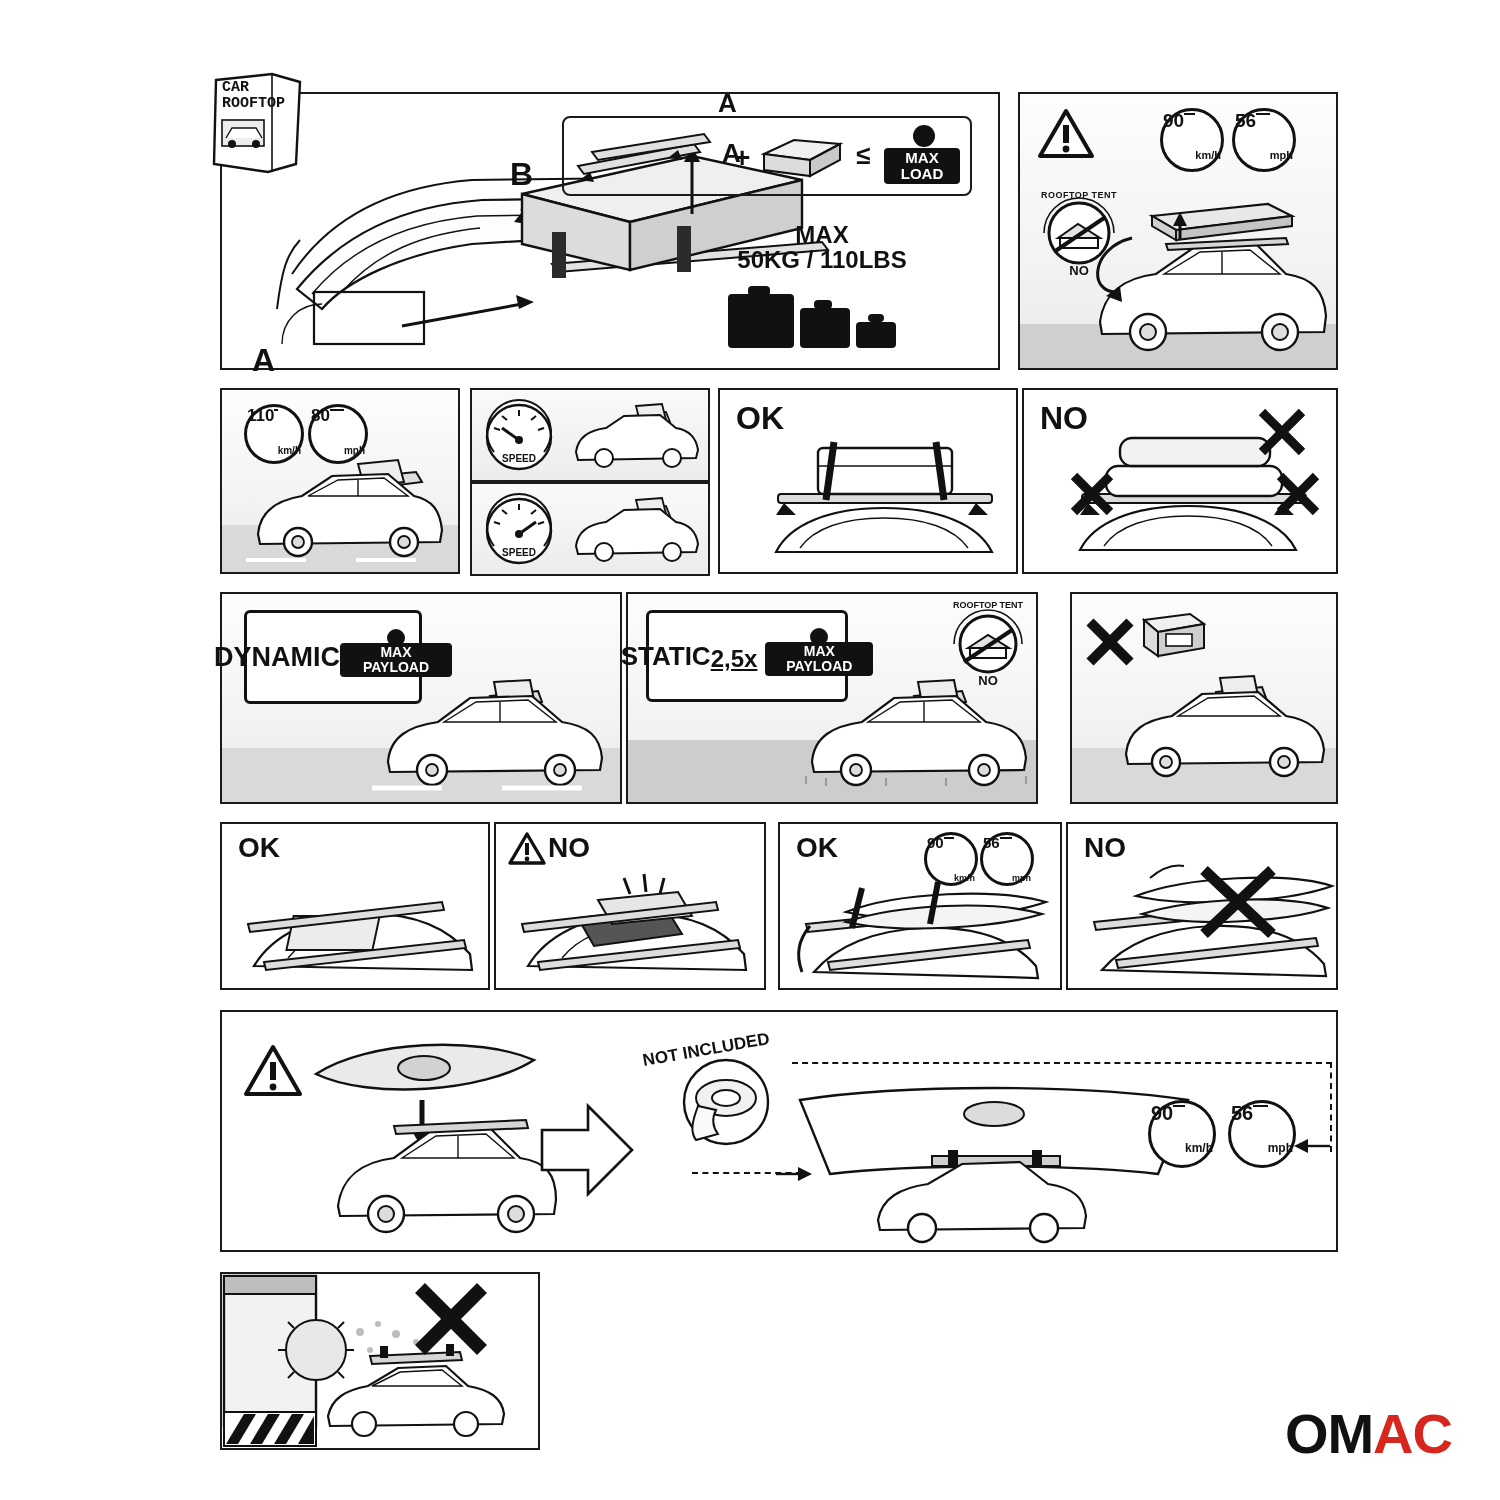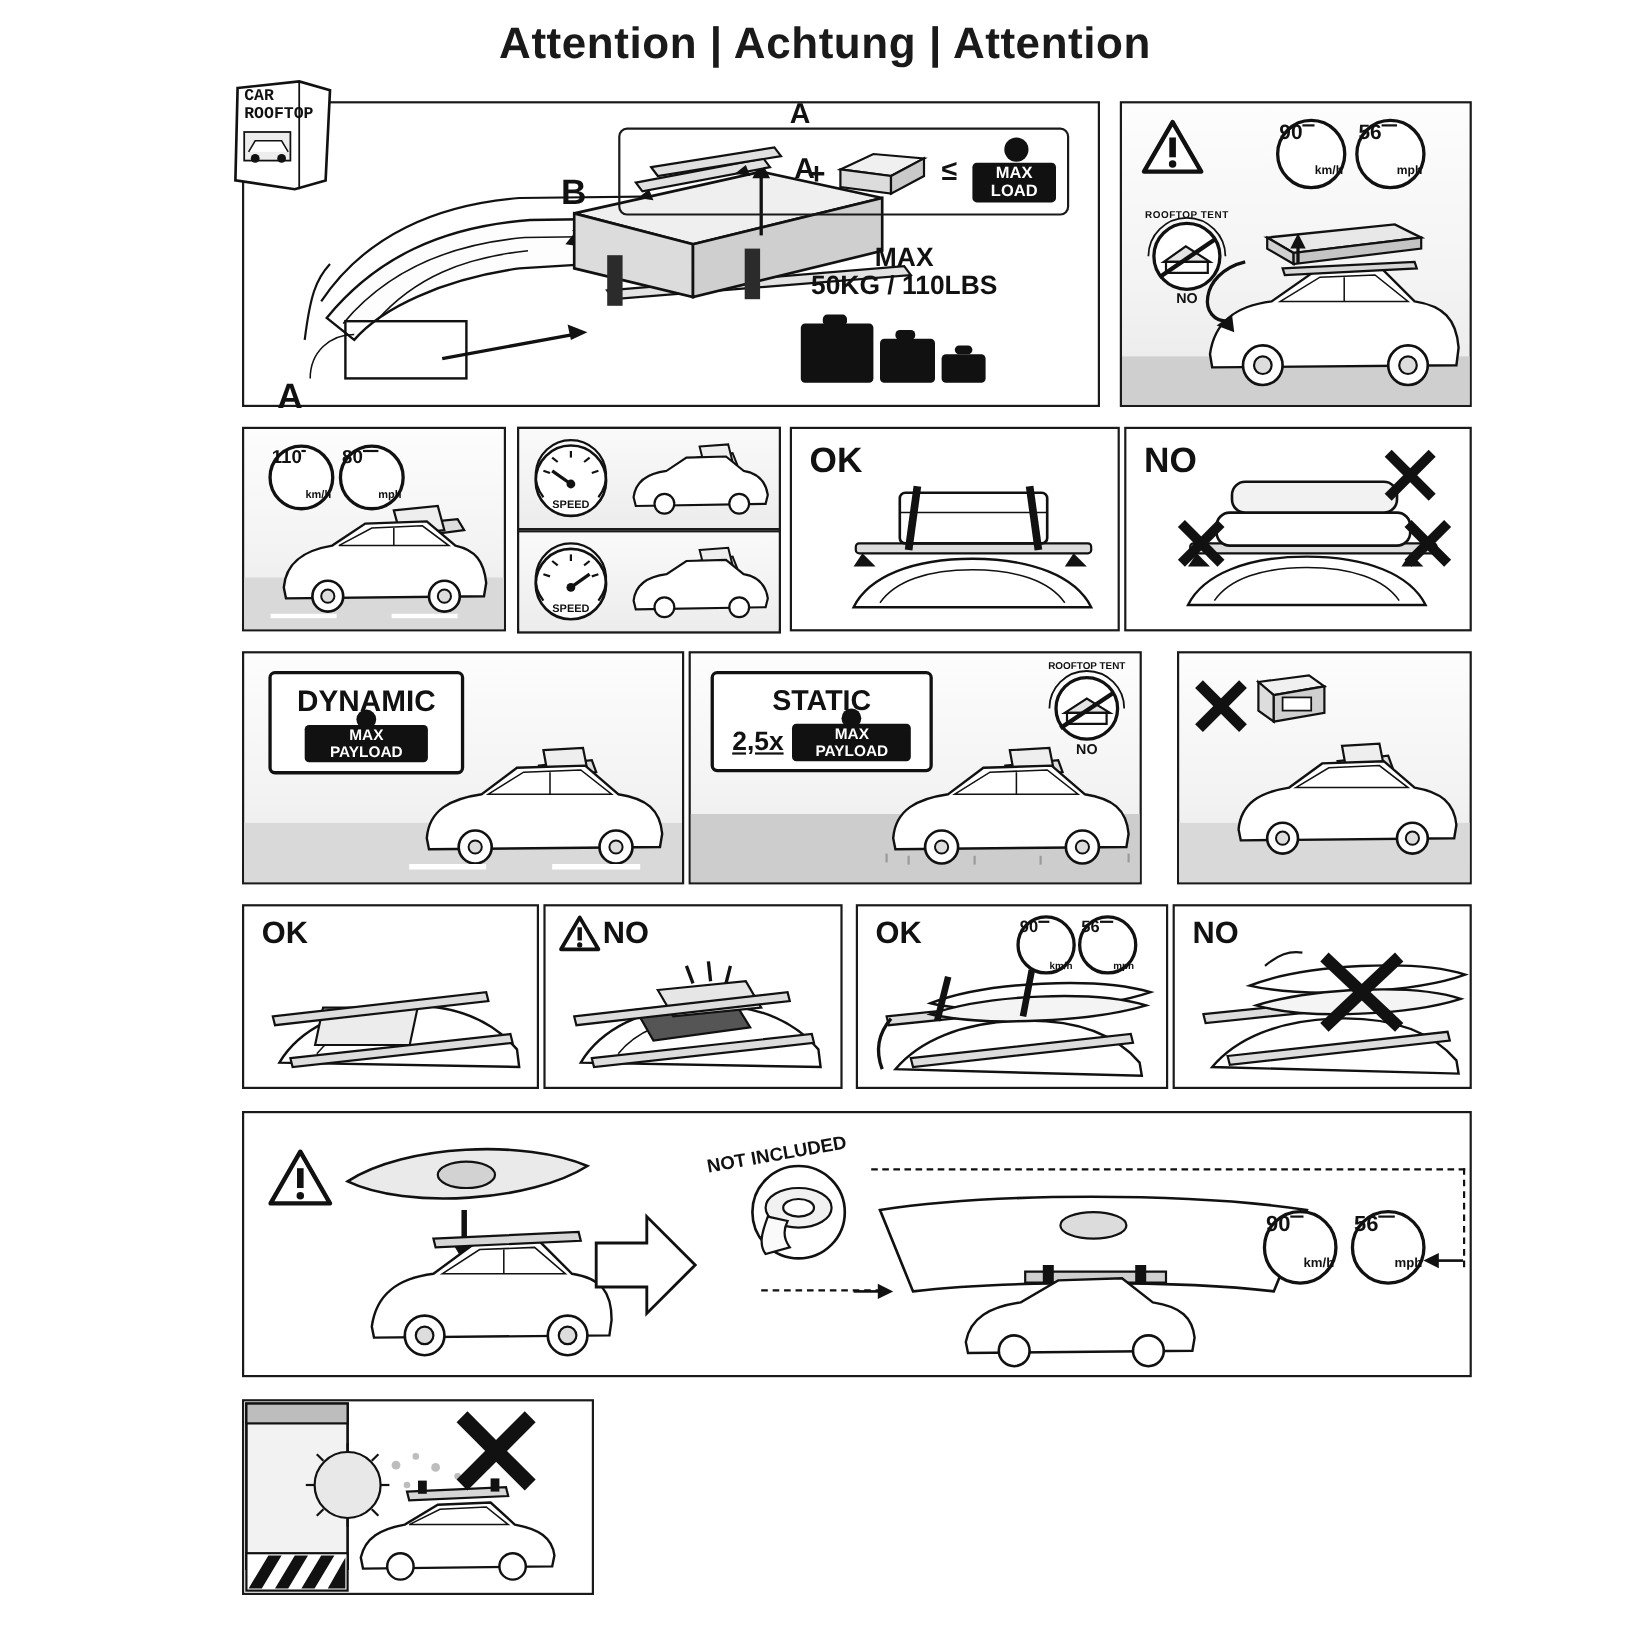--- a/index.html
+++ b/index.html
@@ -17,39 +17,38 @@
   .badge .n{font-weight:700;}
   .badge .u{font-weight:700;margin-top:39px;}
   .badge .line{width:62%;height:2px;background:#111;margin:2px 0;}
   
   .tri{position:absolute;}
   .tri svg{display:block;}
   
   .xmark{position:absolute;}
   .xmark svg{display:block;}
   .okno{position:absolute;font-weight:700;}
-  .boxlbl{position:absolute;background:#fff;border:3px solid #111;border-radius:6px;display:flex;flex-direction:column;align-items:center;justify-content:center;text-align:center;font-weight:700;}
+  .boxlbl{position:absolute;background:#fff;border:3px solid #111;border-radius:6px;display:flex;flex-direction:row;align-items:center;justify-content:center;text-align:center;font-weight:700;}
   .blackplate{background:#111;color:#fff;border-radius:4px;text-align:center;font-weight:700;display:flex;align-items:center;justify-content:center;}
   .dashed{position:absolute;border:2px dashed #111;}
   .omac{position:absolute;right:48px;bottom:34px;font-size:56px;font-weight:700;letter-spacing:-1px;}
   .omac .red{color:#d7261e;}
   .omac .blk{color:#111;}
   .caption{position:absolute;text-align:center;font-weight:700;line-height:1.05;}
   svg{overflow:visible;}
   .car{fill:#fff;stroke:#111;stroke-width:2.2;}
   .carl{fill:none;stroke:#111;stroke-width:2;}
   .blk{fill:#111;}
   .thin{fill:none;stroke:#111;stroke-width:1.4;}
 </style>
 </head>
 <body>
 
 <div class="page">
 
-  <div class="title">Attention | Achtung | Attention</div>
 
   <div class="panel" style="left:220px;top:92px;width:780px;height:278px;">
     <svg width="776" height="274" viewBox="0 0 776 274">
 
       <path class="carl" d="M70 180 C110 120 175 92 250 86 L420 84"></path>
       <path class="carl" d="M55 215 C60 175 65 160 78 146"></path>
       <path class="car" d="M75 195 C120 140 180 112 260 106 L400 104 L412 140 L250 150 C180 160 125 186 100 215 Z" style="fill:#fdfdfd;"></path>
       <path class="thin" d="M90 200 C130 152 185 128 255 122 L392 120"></path>
 
       <path class="thin" d="M120 198 C155 158 200 140 258 134"></path>
@@ -603,14 +602,17 @@
         </g>
       </g>
 
       <g stroke="#111" stroke-width="14">
         <path d="M200 16 L262 78"></path>
           <path d="M262 16 L200 78"></path>
       </g>
     </svg>
   </div>
 
+  <div class="omac">
+    <span class="blk">OM</span><span class="red">AC</span>
+  </div>
 
 </div>
 
 </body></html>

